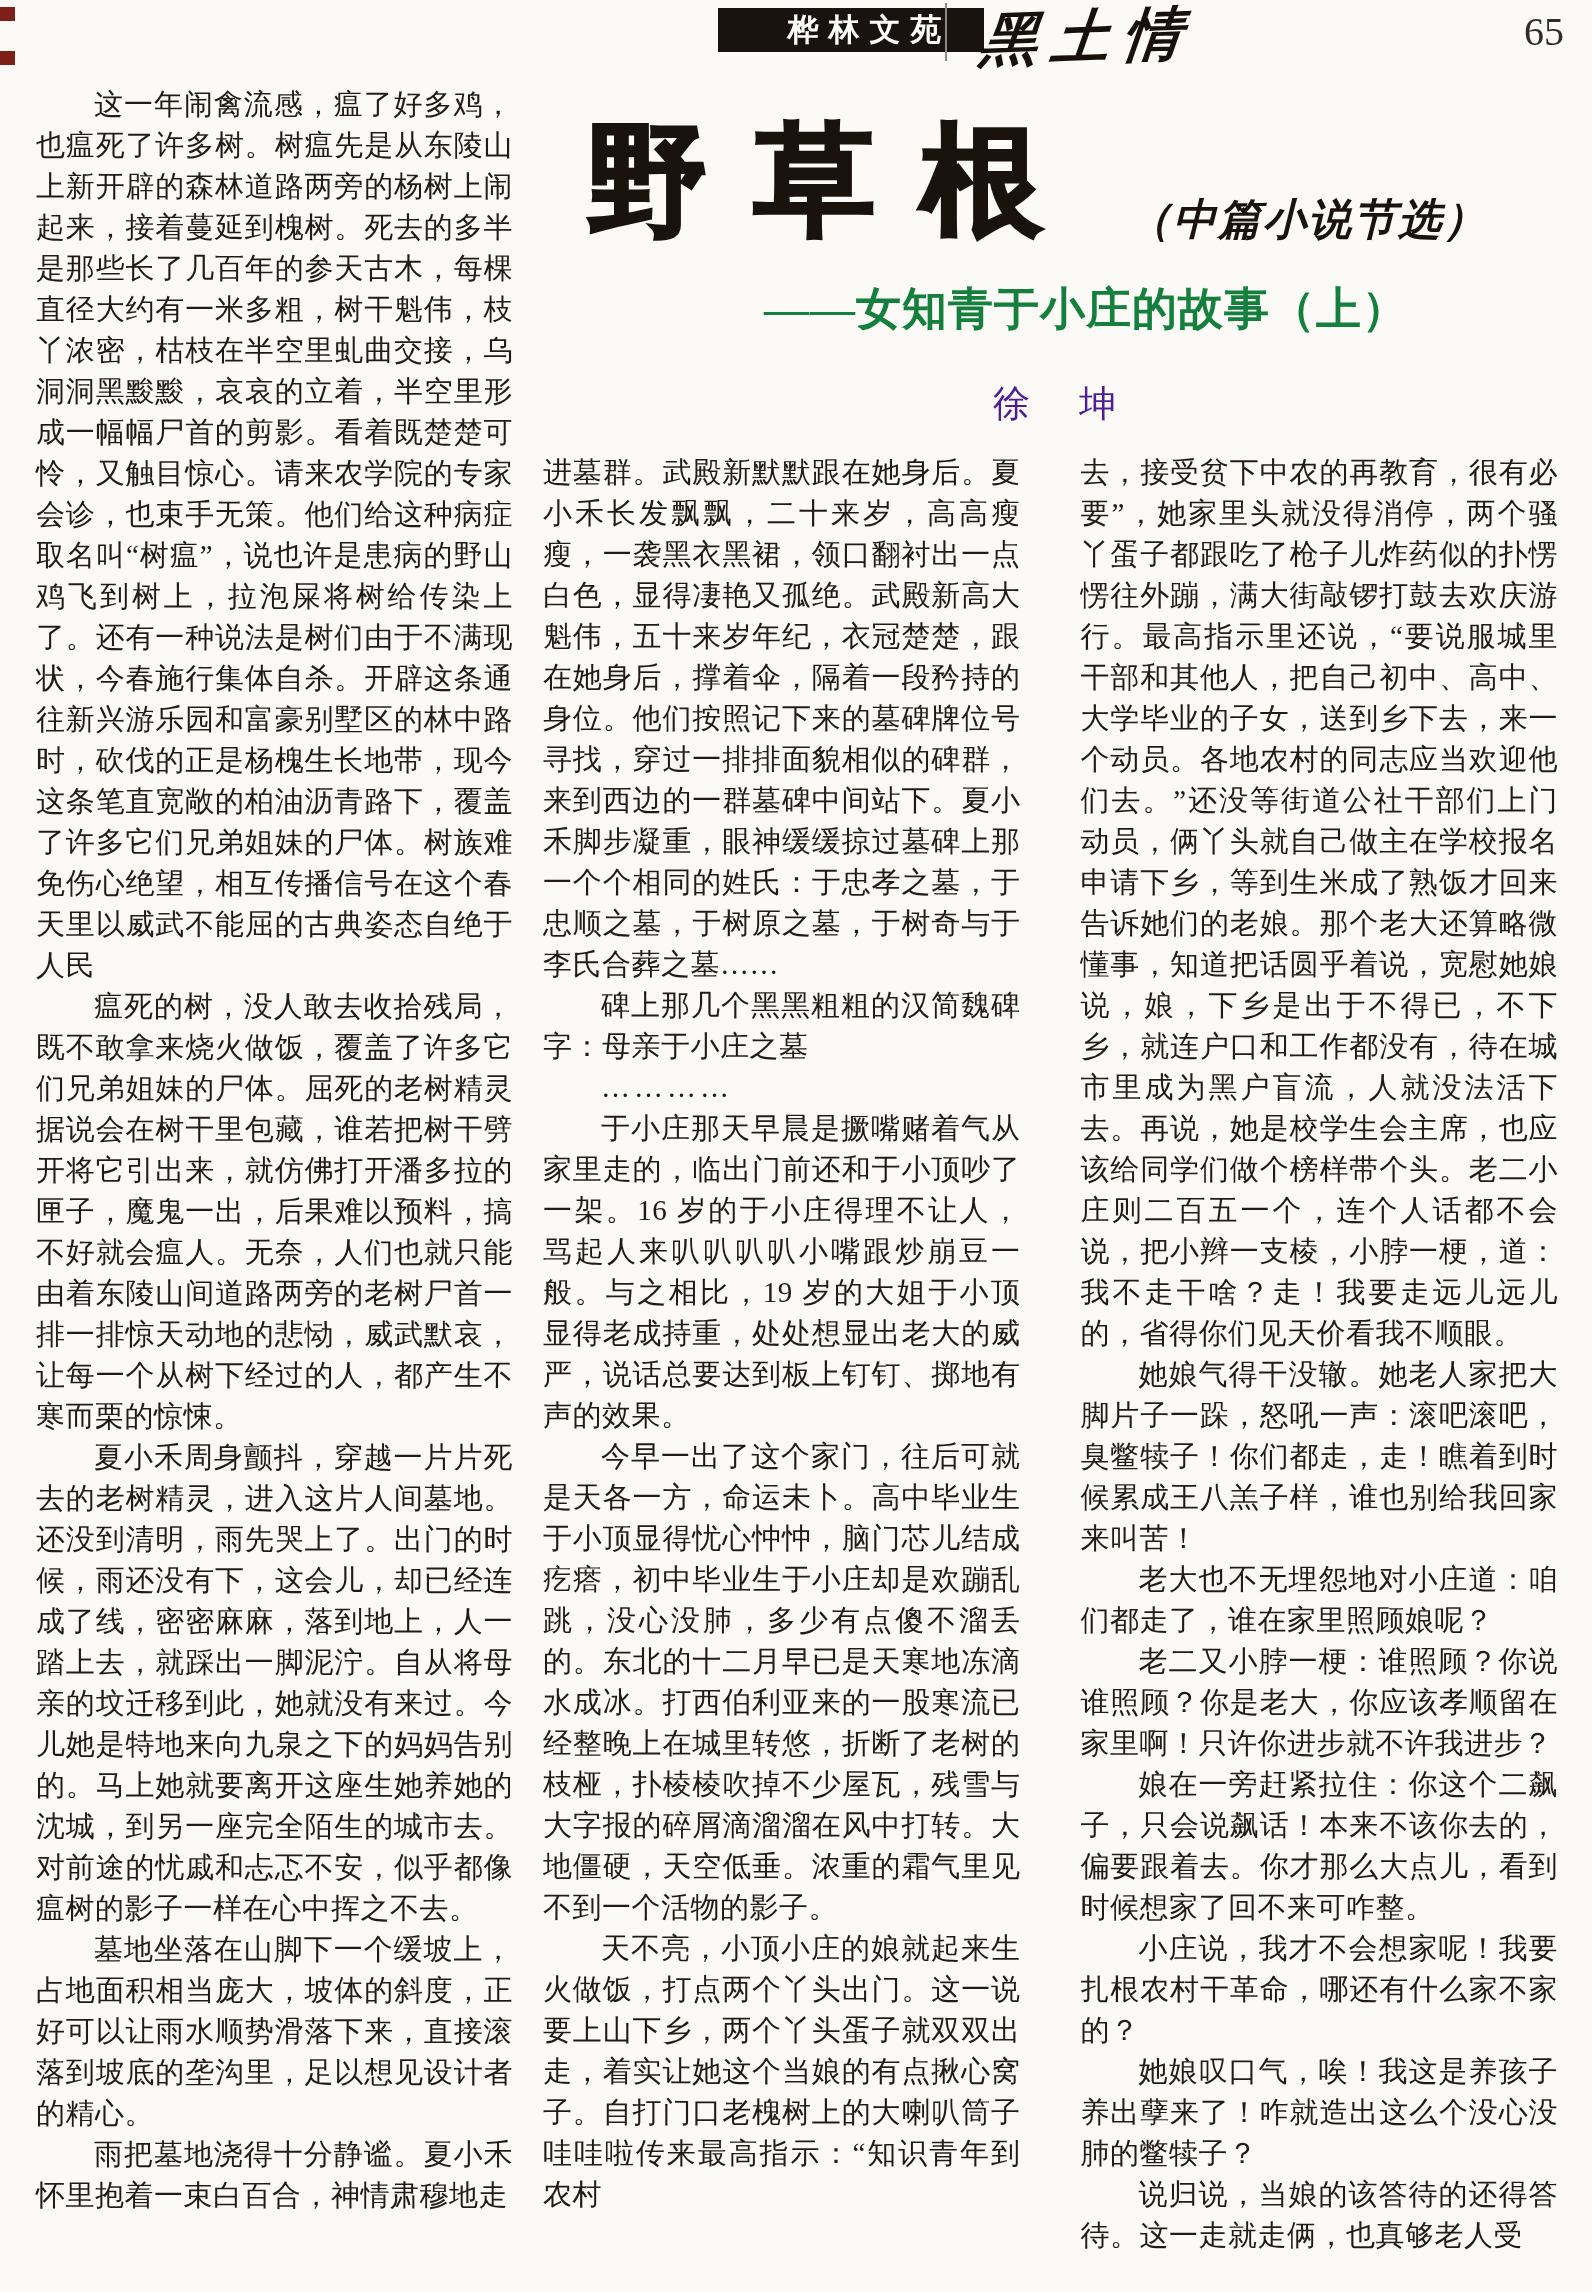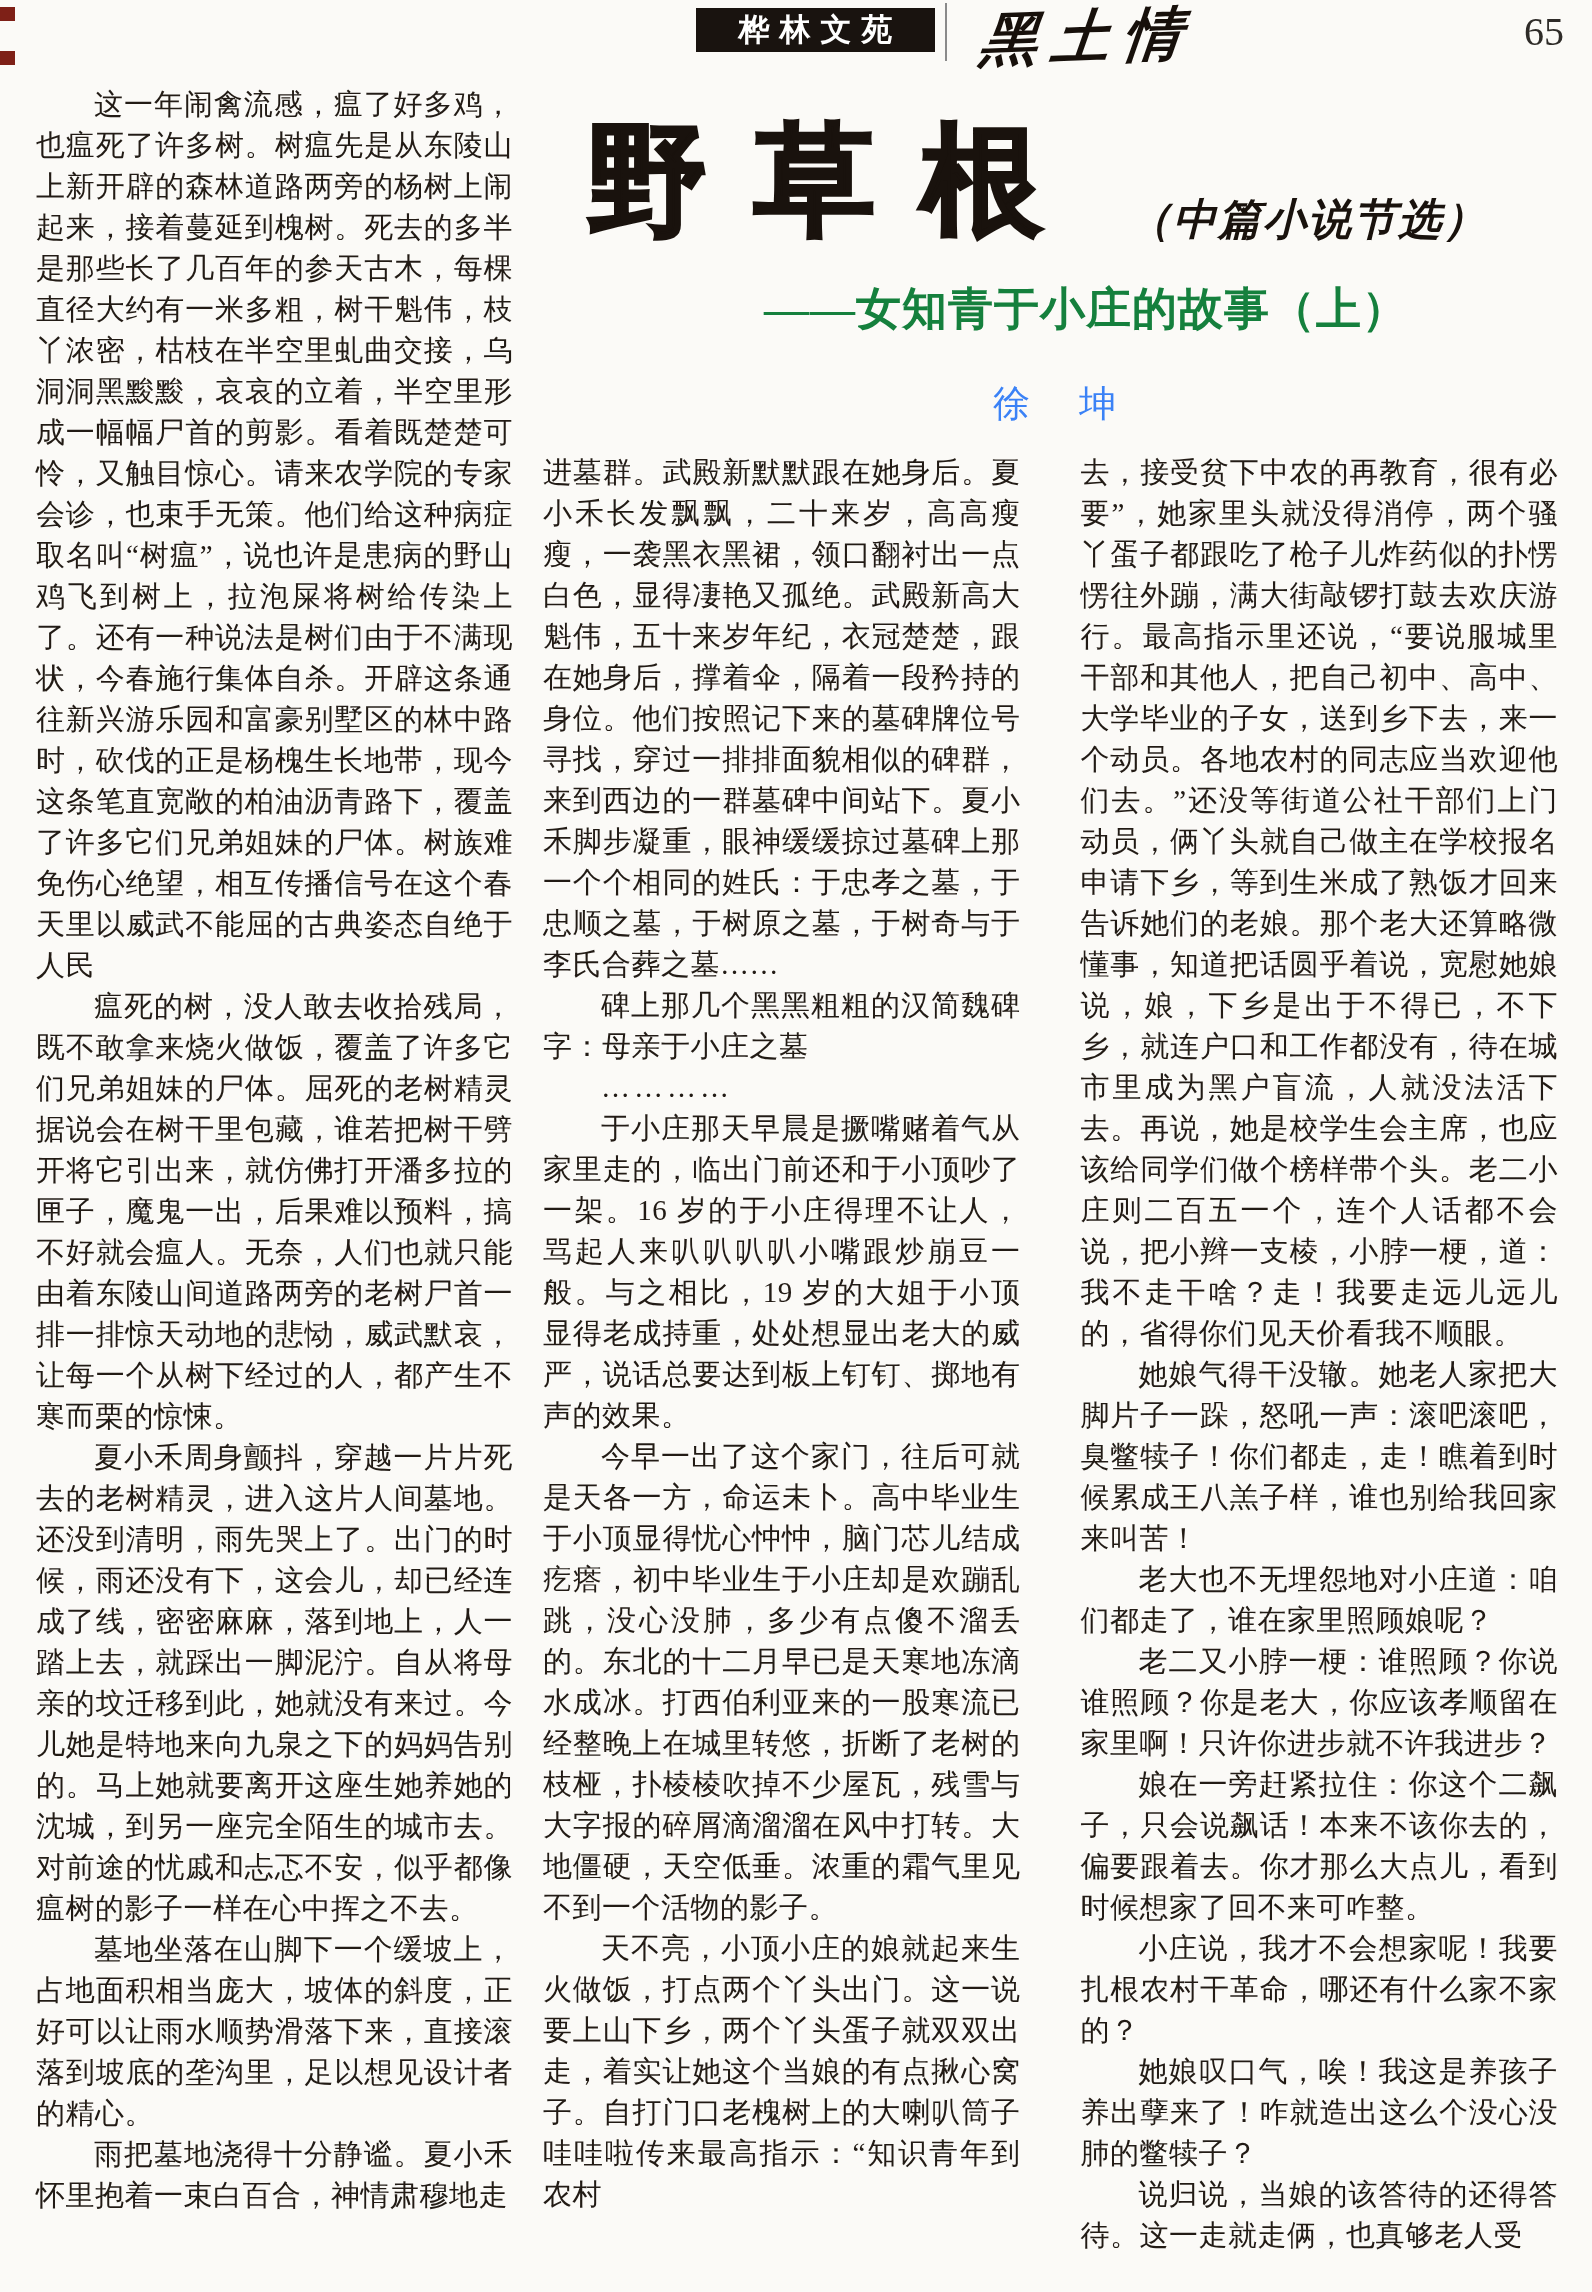--- a/index.html
+++ b/index.html
@@ -4,24 +4,24 @@
 <style>
   html,body{margin:0;padding:0;background:#e8e6e2;}
   .page{position:relative;width:1592px;height:2292px;margin:0 auto;background:#fbfaf7;overflow:hidden;
         font-family:"Liberation Serif","DejaVu Serif",serif;color:#221b15;}
   
   .red-mark{position:absolute;left:0;width:15px;height:14px;background:#7e2017;}
   .red-mark.m1{top:7px;}
   .red-mark.m2{top:51px;}
   
   .header{position:absolute;top:0;left:0;width:1592px;height:70px;}
-  .section-box{position:absolute;left:696px;top:8px;width:239px;height:44px;background:#19130f;color:#ffffff;
+  .section-box{position:absolute;left:718px;top:8px;width:239px;height:44px;background:#19130f;color:#ffffff;
                display:flex;align-items:center;justify-content:center;
                font-family:"Liberation Sans","DejaVu Sans",sans-serif;font-weight:bold;
-               font-size:31px;letter-spacing:10px;text-indent:10px;}
+               font-size:31px;letter-spacing:10px;text-indent:10px;padding-left:27px;}
   .header-divider{position:absolute;left:945px;top:3px;width:2px;height:58px;background:#8a8a8a;}
   .magazine-logo{position:absolute;left:980px;top:-4px;width:358px;
                  font-family:"DejaVu Serif","Liberation Serif",serif;font-weight:bold;font-style:italic;
                  font-size:58px;letter-spacing:14px;color:#17100b;
                  transform:rotate(-2deg) skewX(-8deg);}
   .page-number{position:absolute;right:28px;top:8px;font-family:Liberation Serif, serif;
                font-size:40px;color:#2e2b28;}
   
   .content{position:absolute;left:36px;top:84px;width:1522px;display:flex;gap:30px;}
   .col{width:478px;font-size:29px;line-height:41px;text-align:justify;letter-spacing:0.5px;}
@@ -32,21 +32,21 @@
   
   .title-block{position:relative;width:1015px;height:368px;}
   .article-title{position:absolute;left:44px;top:16px;
                  font-family:"Liberation Sans","DejaVu Sans",sans-serif;font-weight:900;
                  font-size:121px;letter-spacing:46px;color:#19120d;
                  -webkit-text-stroke:3px #19120d;}
   .title-note{position:absolute;left:585px;top:107px;font-weight:bold;font-size:43px;
               letter-spacing:2px;color:#19120d;font-style:italic;}
   .article-subtitle{position:absolute;left:221px;top:195px;font-weight:bold;font-size:45px;
                     letter-spacing:1px;color:#15803d;}
-  .article-author{position:absolute;left:450px;top:295px;font-size:37px;letter-spacing:6px;color:#3b82f6;}
+  .article-author{position:absolute;left:450px;top:295px;font-size:37px;letter-spacing:6px;color:#4c1d95;}
 </style>
 </head>
 <body>
 
 <div class="page">
 
   <span class="red-mark m1"></span>
   <span class="red-mark m2"></span>
 
   <div class="header">

